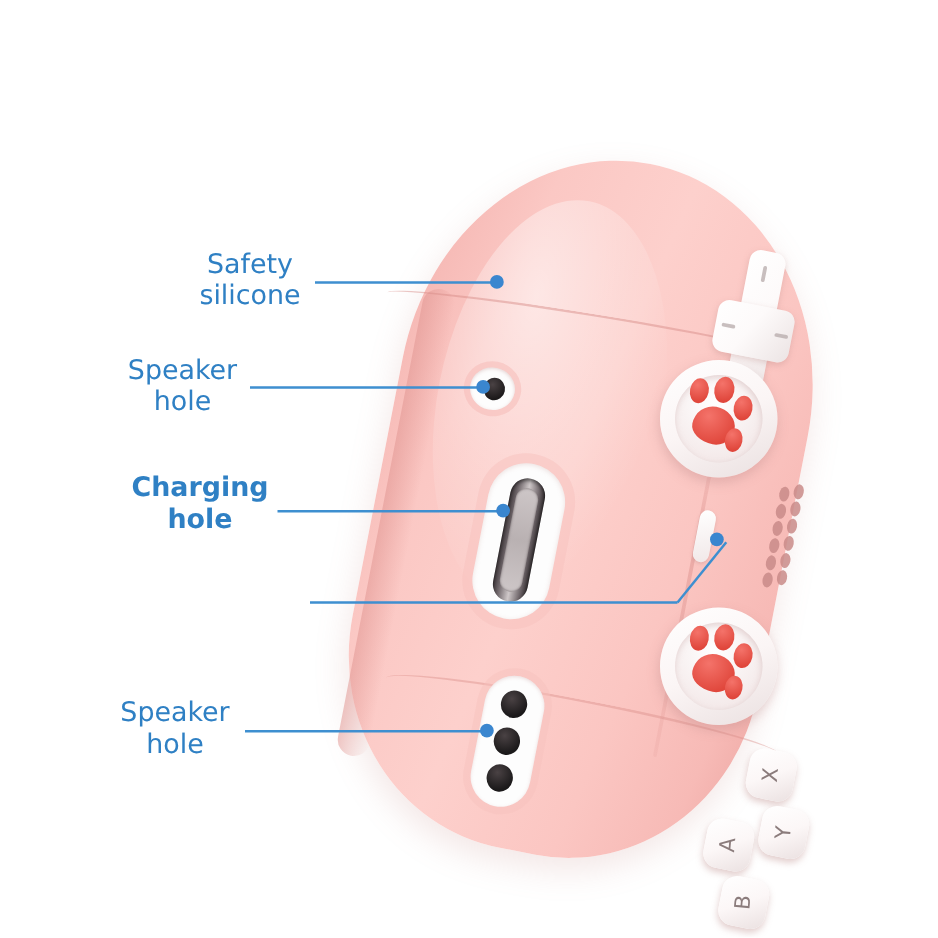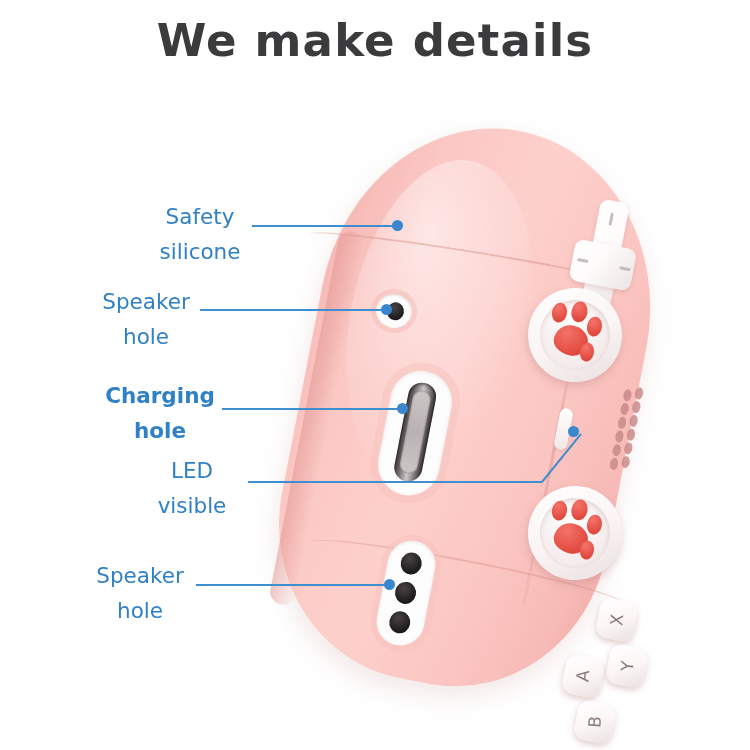--- a/index.html
+++ b/index.html
@@ -30,21 +30,21 @@
     letter-spacing: 1.2px;
     color: #3b3b3d;
     font-family: "DejaVu Sans", sans-serif;
   }
 
   
   .callout-label {
     position: absolute;
     color: #2f80c4;
     font-size: 21.5px;
-    line-height: 35px;
+    line-height: 25px;
     font-family: "DejaVu Sans", sans-serif;
     white-space: pre-line;
     text-align: center;
   }
 
   
   .leader {
     position: absolute;
     height: 2px;
     background: #3e8fd0;
@@ -367,21 +367,20 @@
     border-radius: 30px;
     transform: rotate(11deg);
     z-index: -1;
   }
 </style>
 </head>
 <body>
 
 <div id="page">
 
-  <div class="title">We make details</div>
 
   <div id="device">
 
     <div class="body-right-hump"></div>
     <div class="shoulder"></div>
     <div class="body-main"></div>
     <div class="body-highlight"></div>
     <div class="edge-left"></div>
     <div class="seam-top"></div>
     <div class="seam-bottom"></div>
@@ -474,22 +473,20 @@
   <div class="callout-label" style="left:92px; top:284px; width:108px;">Speaker
 hole</div>
   <div class="leader" style="left:200px; top:309px; width:190px;"></div>
   <div class="leader-dot" style="left:381px; top:304px;"></div>
 
   <div class="callout-label" style="left:100px; top:378px; width:120px;font-weight:bold;">Charging
 hole</div>
   <div class="leader" style="left:222px; top:408px; width:184px;"></div>
   <div class="leader-dot" style="left:397px; top:403px;"></div>
 
-  <div class="callout-label" style="left:140px; top:453px; width:104px;">LED
-visible</div>
   <div class="leader" style="left:248px; top:481px; width:294px;"></div>
   <div class="leader-diag" style="left:542px; top:481px; width:62px; transform:rotate(-51deg);"></div>
   <div class="leader-dot" style="left:568px; top:426px;"></div>
 
   <div class="callout-label" style="left:84px; top:558px; width:112px;">Speaker
 hole</div>
   <div class="leader" style="left:196px; top:584px; width:196px;"></div>
   <div class="leader-dot" style="left:384px; top:579px;"></div>
 
 </div>

